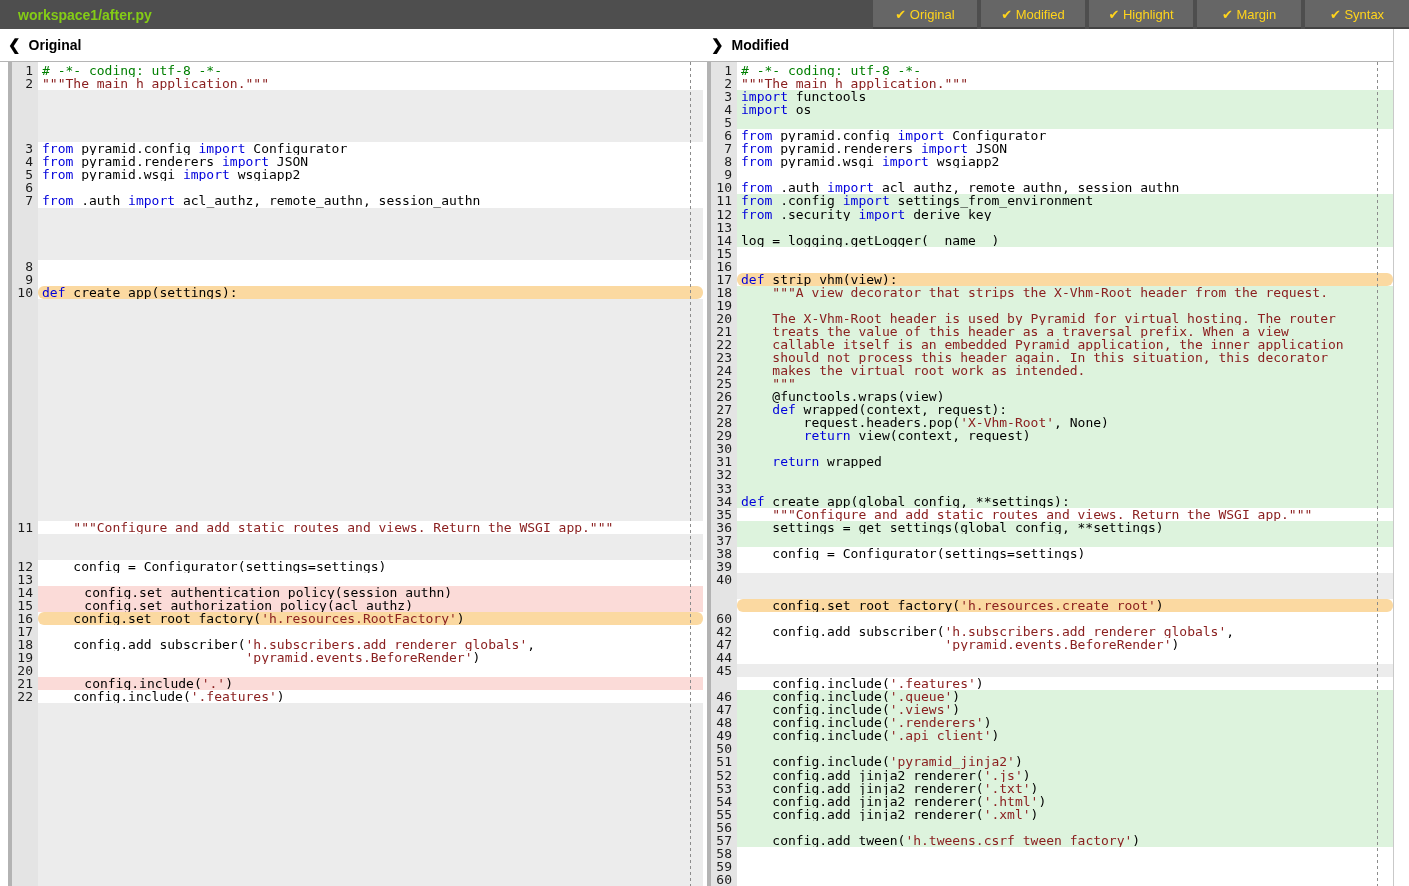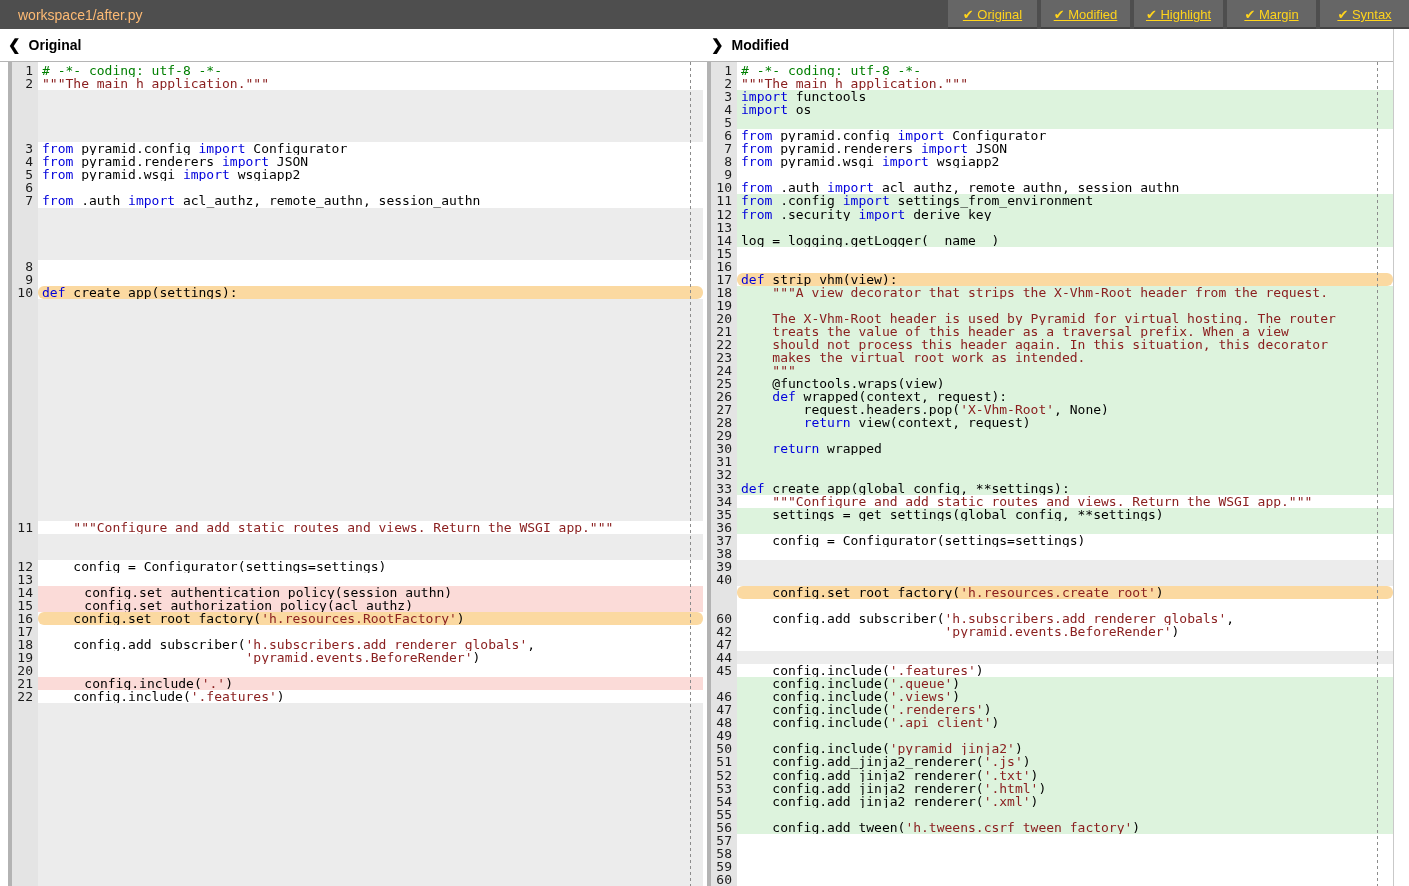--- a/index.html
+++ b/index.html
@@ -7,25 +7,25 @@
     --added:#ddf3dd; --removed:#fbdbd8; --changed:#fbd9a1; --filler:#ececec;
     --gutter:#e4e4e4; --gutter-strip:#b3b3b3; --keyword:#0000dc;
     --string:#8b2020; --comment:#007f00; --margin-line:#8c8c8c;
   }
   *{box-sizing:border-box;margin:0;padding:0;}
   html,body{width:1409px;height:886px;overflow:hidden;background:#fff;}
   body{position:relative;font-family:"Liberation Sans",sans-serif;}
 
   .titlebar{position:absolute;left:0;top:0;width:1409px;height:29px;
     background:var(--titlebar);display:flex;align-items:stretch;}
-  .title{align-self:center;padding-left:18px;color:#fdba74;font-size:14px;font-weight:normal;flex:0 0 auto;}
+  .title{align-self:center;padding-left:18px;color:#84cc16;font-size:14px;font-weight:bold;flex:0 0 auto;}
   .toolbar{margin-left:auto;display:flex;align-items:stretch;}
-  .tbtn{width:89px;margin-left:4px;background:var(--button);color:var(--button-text);
+  .tbtn{width:104px;margin-left:4px;background:var(--button);color:var(--button-text);
     display:flex;align-items:center;justify-content:center;font-size:13px;
-    box-shadow:inset 0 -2px 0 #434343;cursor:default;white-space:pre;text-decoration:underline;}
+    box-shadow:inset 0 -2px 0 #434343;cursor:default;white-space:pre;}
 
   .pane{position:absolute;top:29px;height:857px;background:#fff;}
   .pane-left{left:0;width:703px;}
   .pane-right{left:703px;width:691px;border-right:1px solid #c9c9c9;}
   .pane-header{height:32px;display:flex;align-items:center;gap:8px;
     padding-left:8px;font-weight:bold;font-size:14px;color:#000;background:#fff;}
   .chev{font-size:15px;}
   .pane-body{position:relative;height:825px;border-top:1px solid #b5b5b5;display:flex;overflow:hidden;}
   .edge{width:8px;background:#fff;flex:0 0 auto;}
   .pane-right .edge{width:4px;}
@@ -294,20 +294,21 @@
         <div class="crow bg-a"><span class="tk-k">from</span><span class="tk-t"> .security </span><span class="tk-k">import</span><span class="tk-t"> derive_key</span></div>
         <div class="crow bg-a"></div>
         <div class="crow bg-a"><span class="tk-t">log = logging.getLogger(__name__)</span></div>
         <div class="crow bg-n"></div>
         <div class="crow bg-n"></div>
         <div class="crow bg-m"><span class="tk-k">def</span><span class="tk-t"> strip_vhm(view):</span></div>
         <div class="crow bg-a"><span class="tk-s">    """A view decorator that strips the X-Vhm-Root header from the request.</span></div>
         <div class="crow bg-a"></div>
         <div class="crow bg-a"><span class="tk-s">    The X-Vhm-Root header is used by Pyramid for virtual hosting. The router</span></div>
         <div class="crow bg-a"><span class="tk-s">    treats the value of this header as a traversal prefix. When a view</span></div>
+        <div class="crow bg-a"><span class="tk-s">    callable itself is an embedded Pyramid application, the inner application</span></div>
         <div class="crow bg-a"><span class="tk-s">    should not process this header again. In this situation, this decorator</span></div>
         <div class="crow bg-a"><span class="tk-s">    makes the virtual root work as intended.</span></div>
         <div class="crow bg-a"><span class="tk-s">    """</span></div>
         <div class="crow bg-a"><span class="tk-t">    @functools.wraps(view)</span></div>
         <div class="crow bg-a"><span class="tk-t">    </span><span class="tk-k">def</span><span class="tk-t"> wrapped(context, request):</span></div>
         <div class="crow bg-a"><span class="tk-t">        request.headers.pop(</span><span class="tk-s">'X-Vhm-Root'</span><span class="tk-t">, None)</span></div>
         <div class="crow bg-a"><span class="tk-t">        </span><span class="tk-k">return</span><span class="tk-t"> view(context, request)</span></div>
         <div class="crow bg-a"></div>
         <div class="crow bg-a"><span class="tk-t">    </span><span class="tk-k">return</span><span class="tk-t"> wrapped</span></div>
         <div class="crow bg-a"></div>

